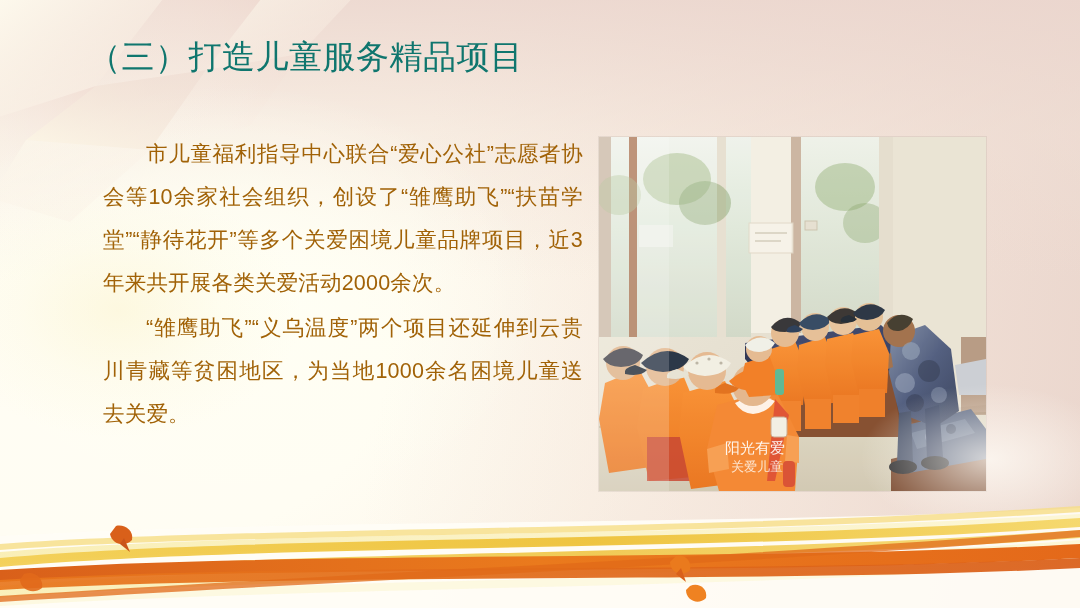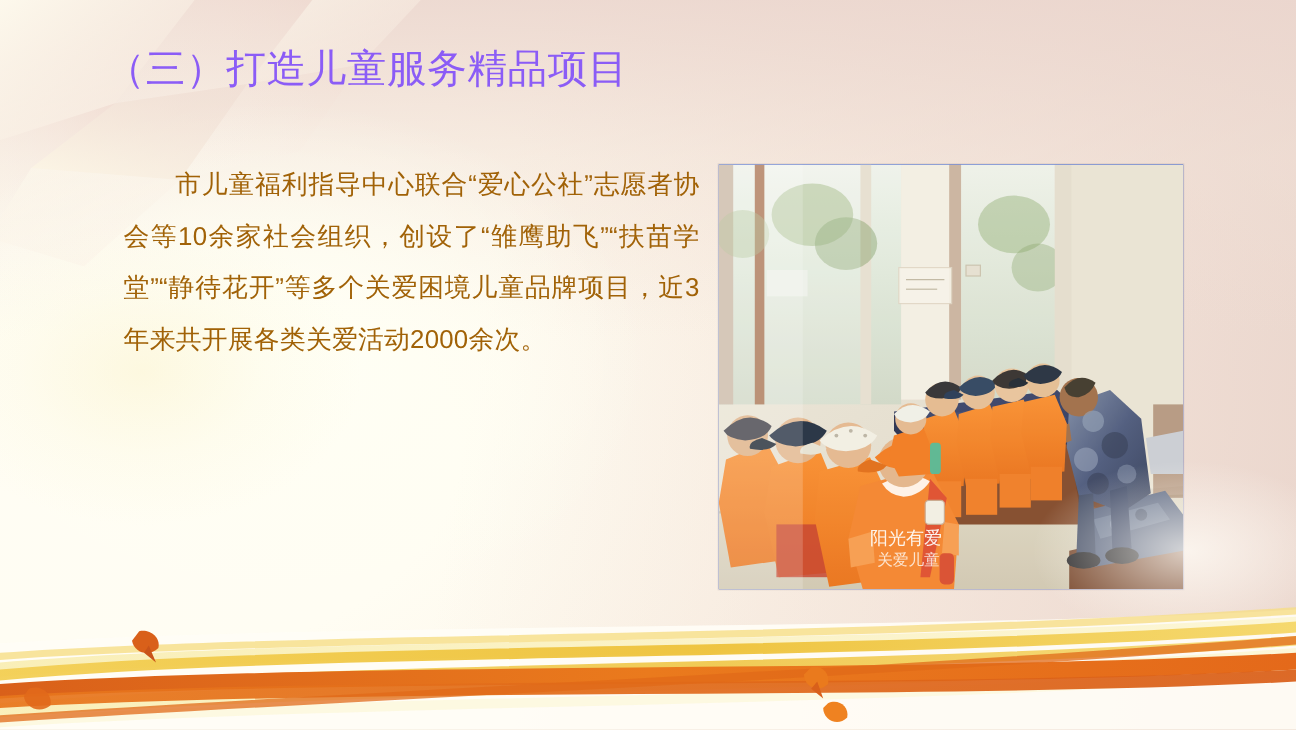--- a/index.html
+++ b/index.html
@@ -44,21 +44,21 @@
   .facets svg { display:block; }
 
   
   .ribbons { position:absolute; left:0; bottom:0; width:1080px; height:108px; }
   .ribbons svg { display:block; }
 
   
   .heading {
     position:absolute; left:88px; top:36px;
     font-size:33px; line-height:1.25;
-    color:#8b5cf6;
+    color:#0f766e;
     letter-spacing:.5px;
     white-space:nowrap;
     font-weight:400;
   }
 
   
   .body-col {
     position:absolute; left:103px; top:133px; width:480px;
   }
   .para {
@@ -70,21 +70,21 @@
     letter-spacing:.2px;
     margin:0 0 2px 0;
   }
   .para.indent { text-indent:2em; }
 
   
   .photo {
     position:absolute; left:599px; top:137px;
     width:387px; height:354px;
     overflow:hidden;
-    background:#1d4ed8;
+    background:#3b82f6;
     box-shadow:0 0 0 1px rgba(160,150,140,.18);
   }
   .photo svg { display:block; }
 
   
   .br-soft {
     position:absolute; right:-40px; bottom:74px; width:260px; height:150px;
     background:radial-gradient(closest-side, rgba(255,252,246,.75), rgba(255,252,246,0));
     pointer-events:none;
   }
@@ -123,20 +123,21 @@
       <polygon points="268,-10 360,-10 300,54 206,70" fill="url(#fg1)" opacity=".7"></polygon>
       <polygon points="206,70 300,54 250,126 150,150" fill="url(#fg2)" opacity=".6"></polygon>
       <polygon points="26,140 150,150 70,222 -10,198" fill="url(#fg1)" opacity=".55"></polygon>
     </svg>
   </div>
 
   <div class="heading">（三）打造儿童服务精品项目</div>
 
   <div class="body-col">
     <p class="para indent">市儿童福利指导中心联合“爱心公社”志愿者协会等10余家社会组织，创设了“雏鹰助飞”“扶苗学堂”“静待花开”等多个关爱困境儿童品牌项目，近3年来共开展各类关爱活动2000余次。</p>
+    <p class="para indent">“雏鹰助飞”“义乌温度”两个项目还延伸到云贵川青藏等贫困地区，为当地1000余名困境儿童送去关爱。</p>
   </div>
 
   <div class="photo">
     <svg width="387" height="354" viewBox="0 0 387 354">
       <defs>
         <linearGradient id="win" x1="0" y1="0" x2="0" y2="1">
           <stop offset="0" stop-color="#eef3ee"></stop>
           <stop offset=".45" stop-color="#dfe9dd"></stop>
           <stop offset="1" stop-color="#cfd8c9"></stop>
         </linearGradient>

